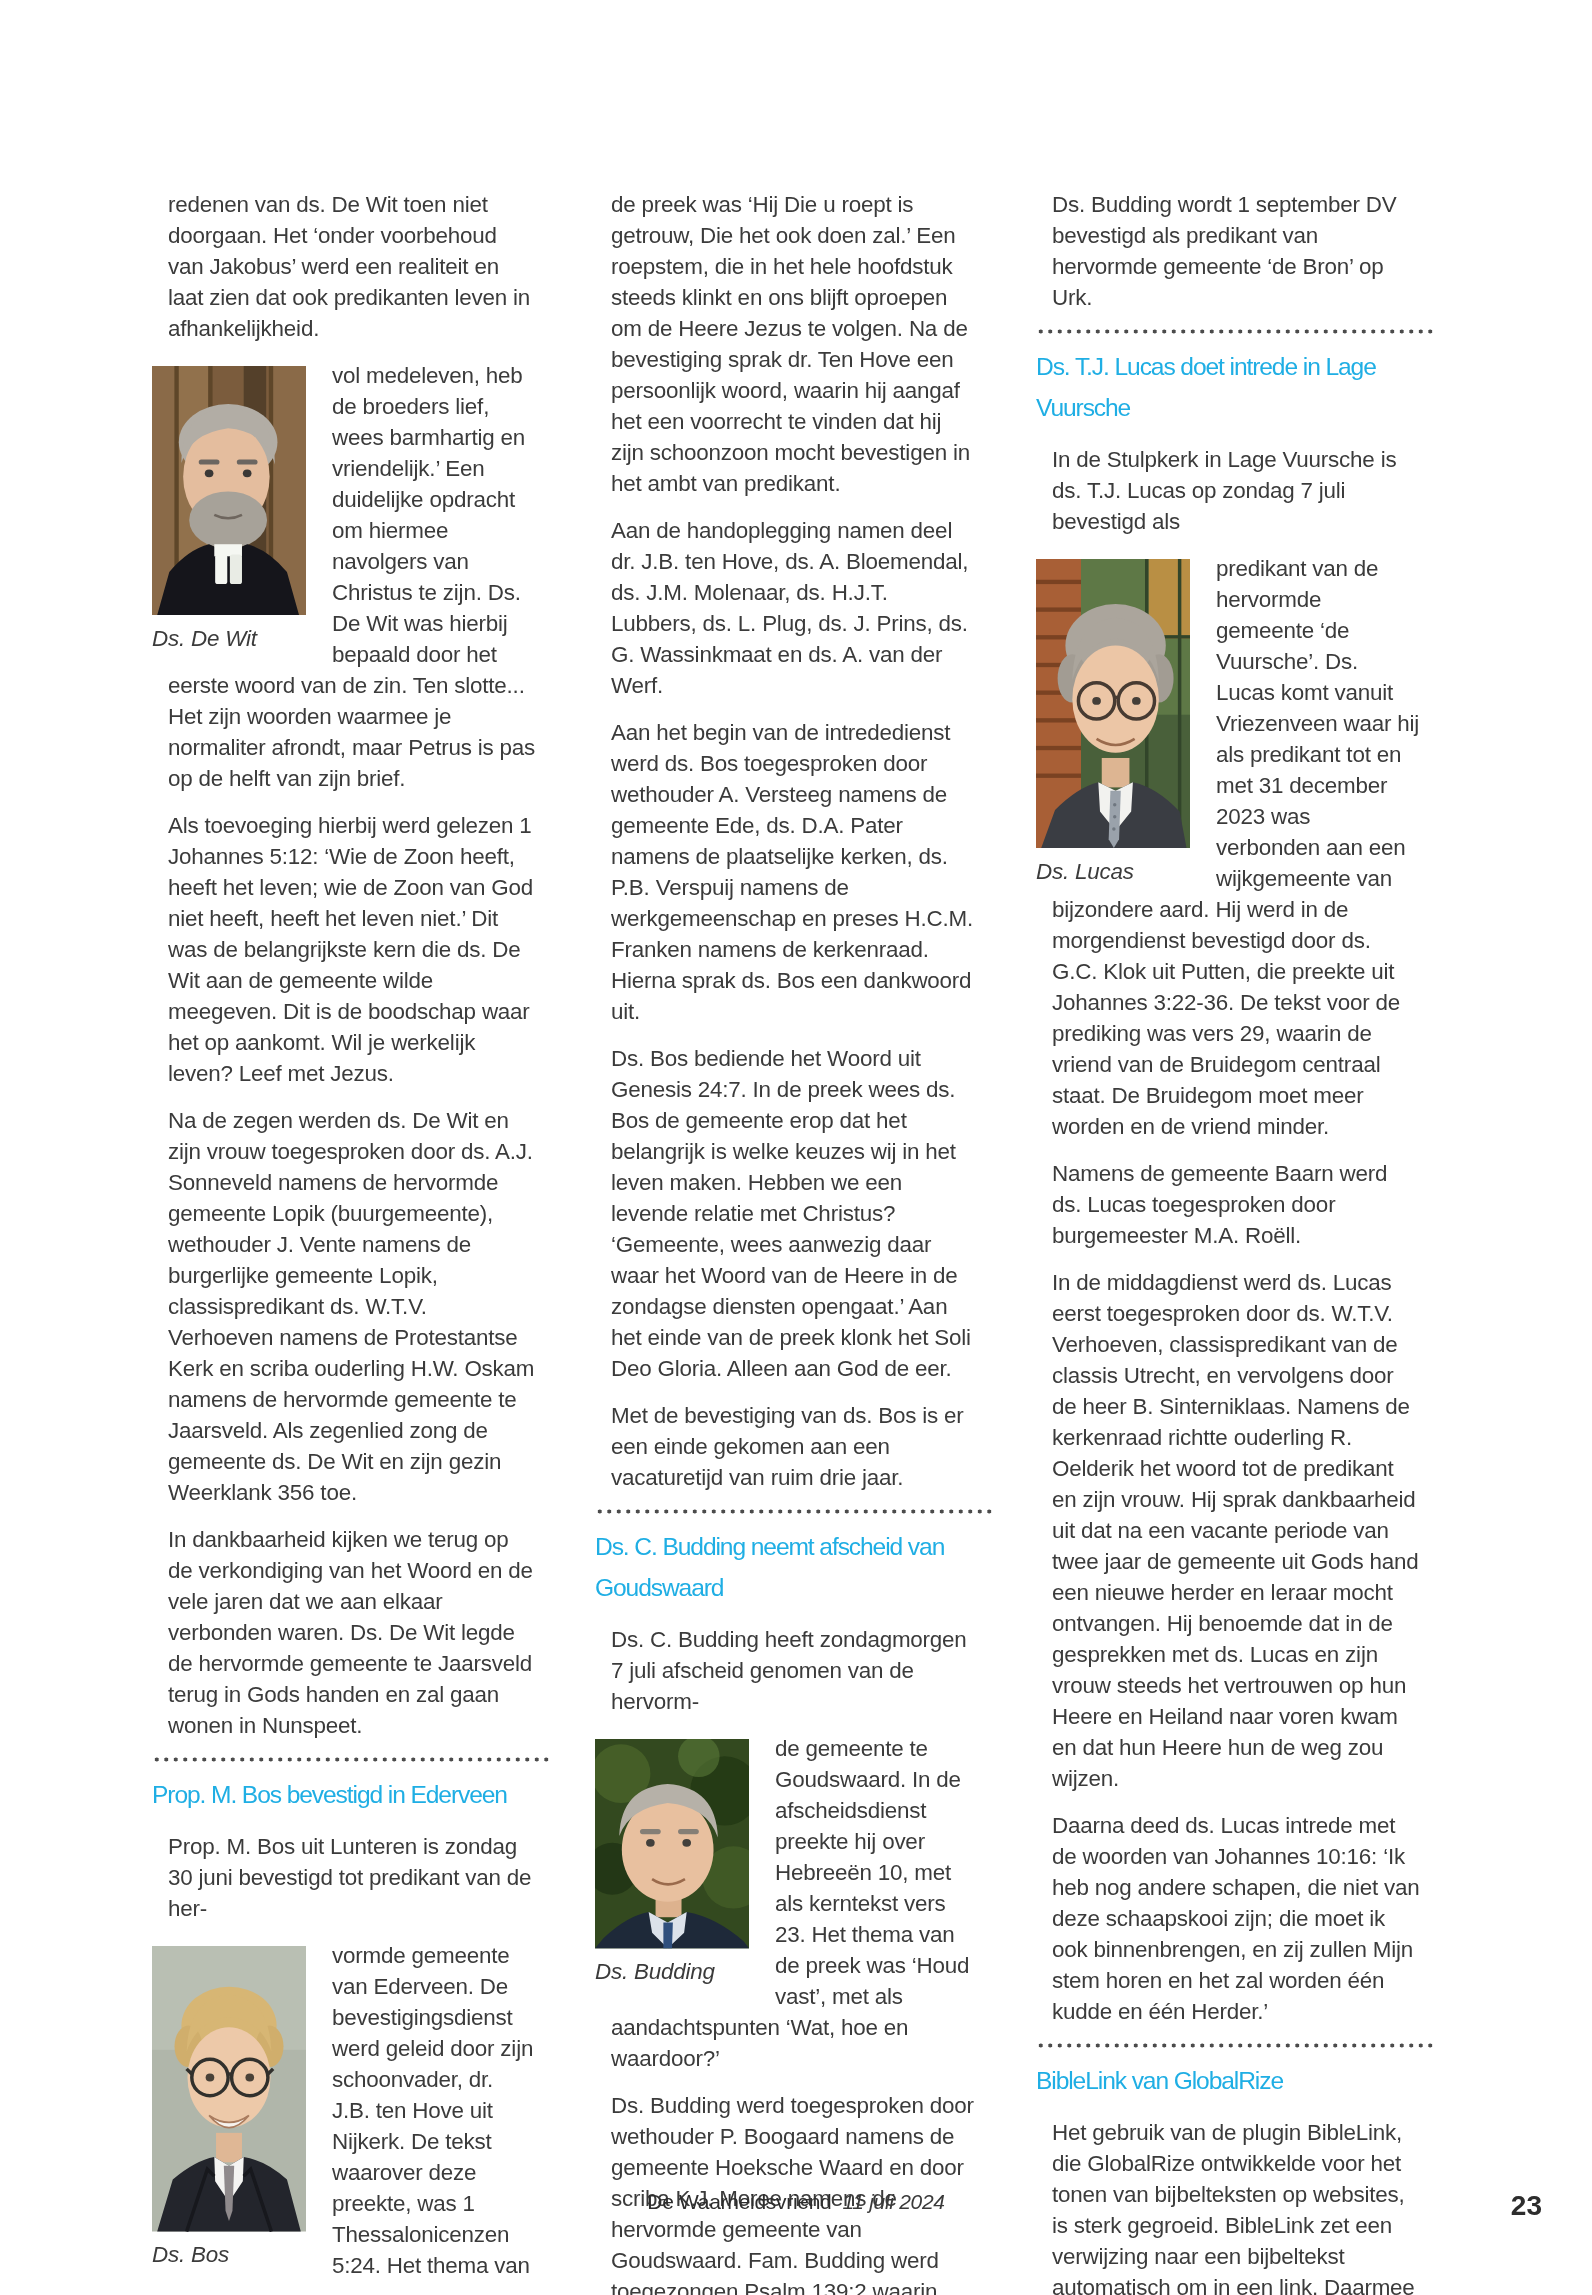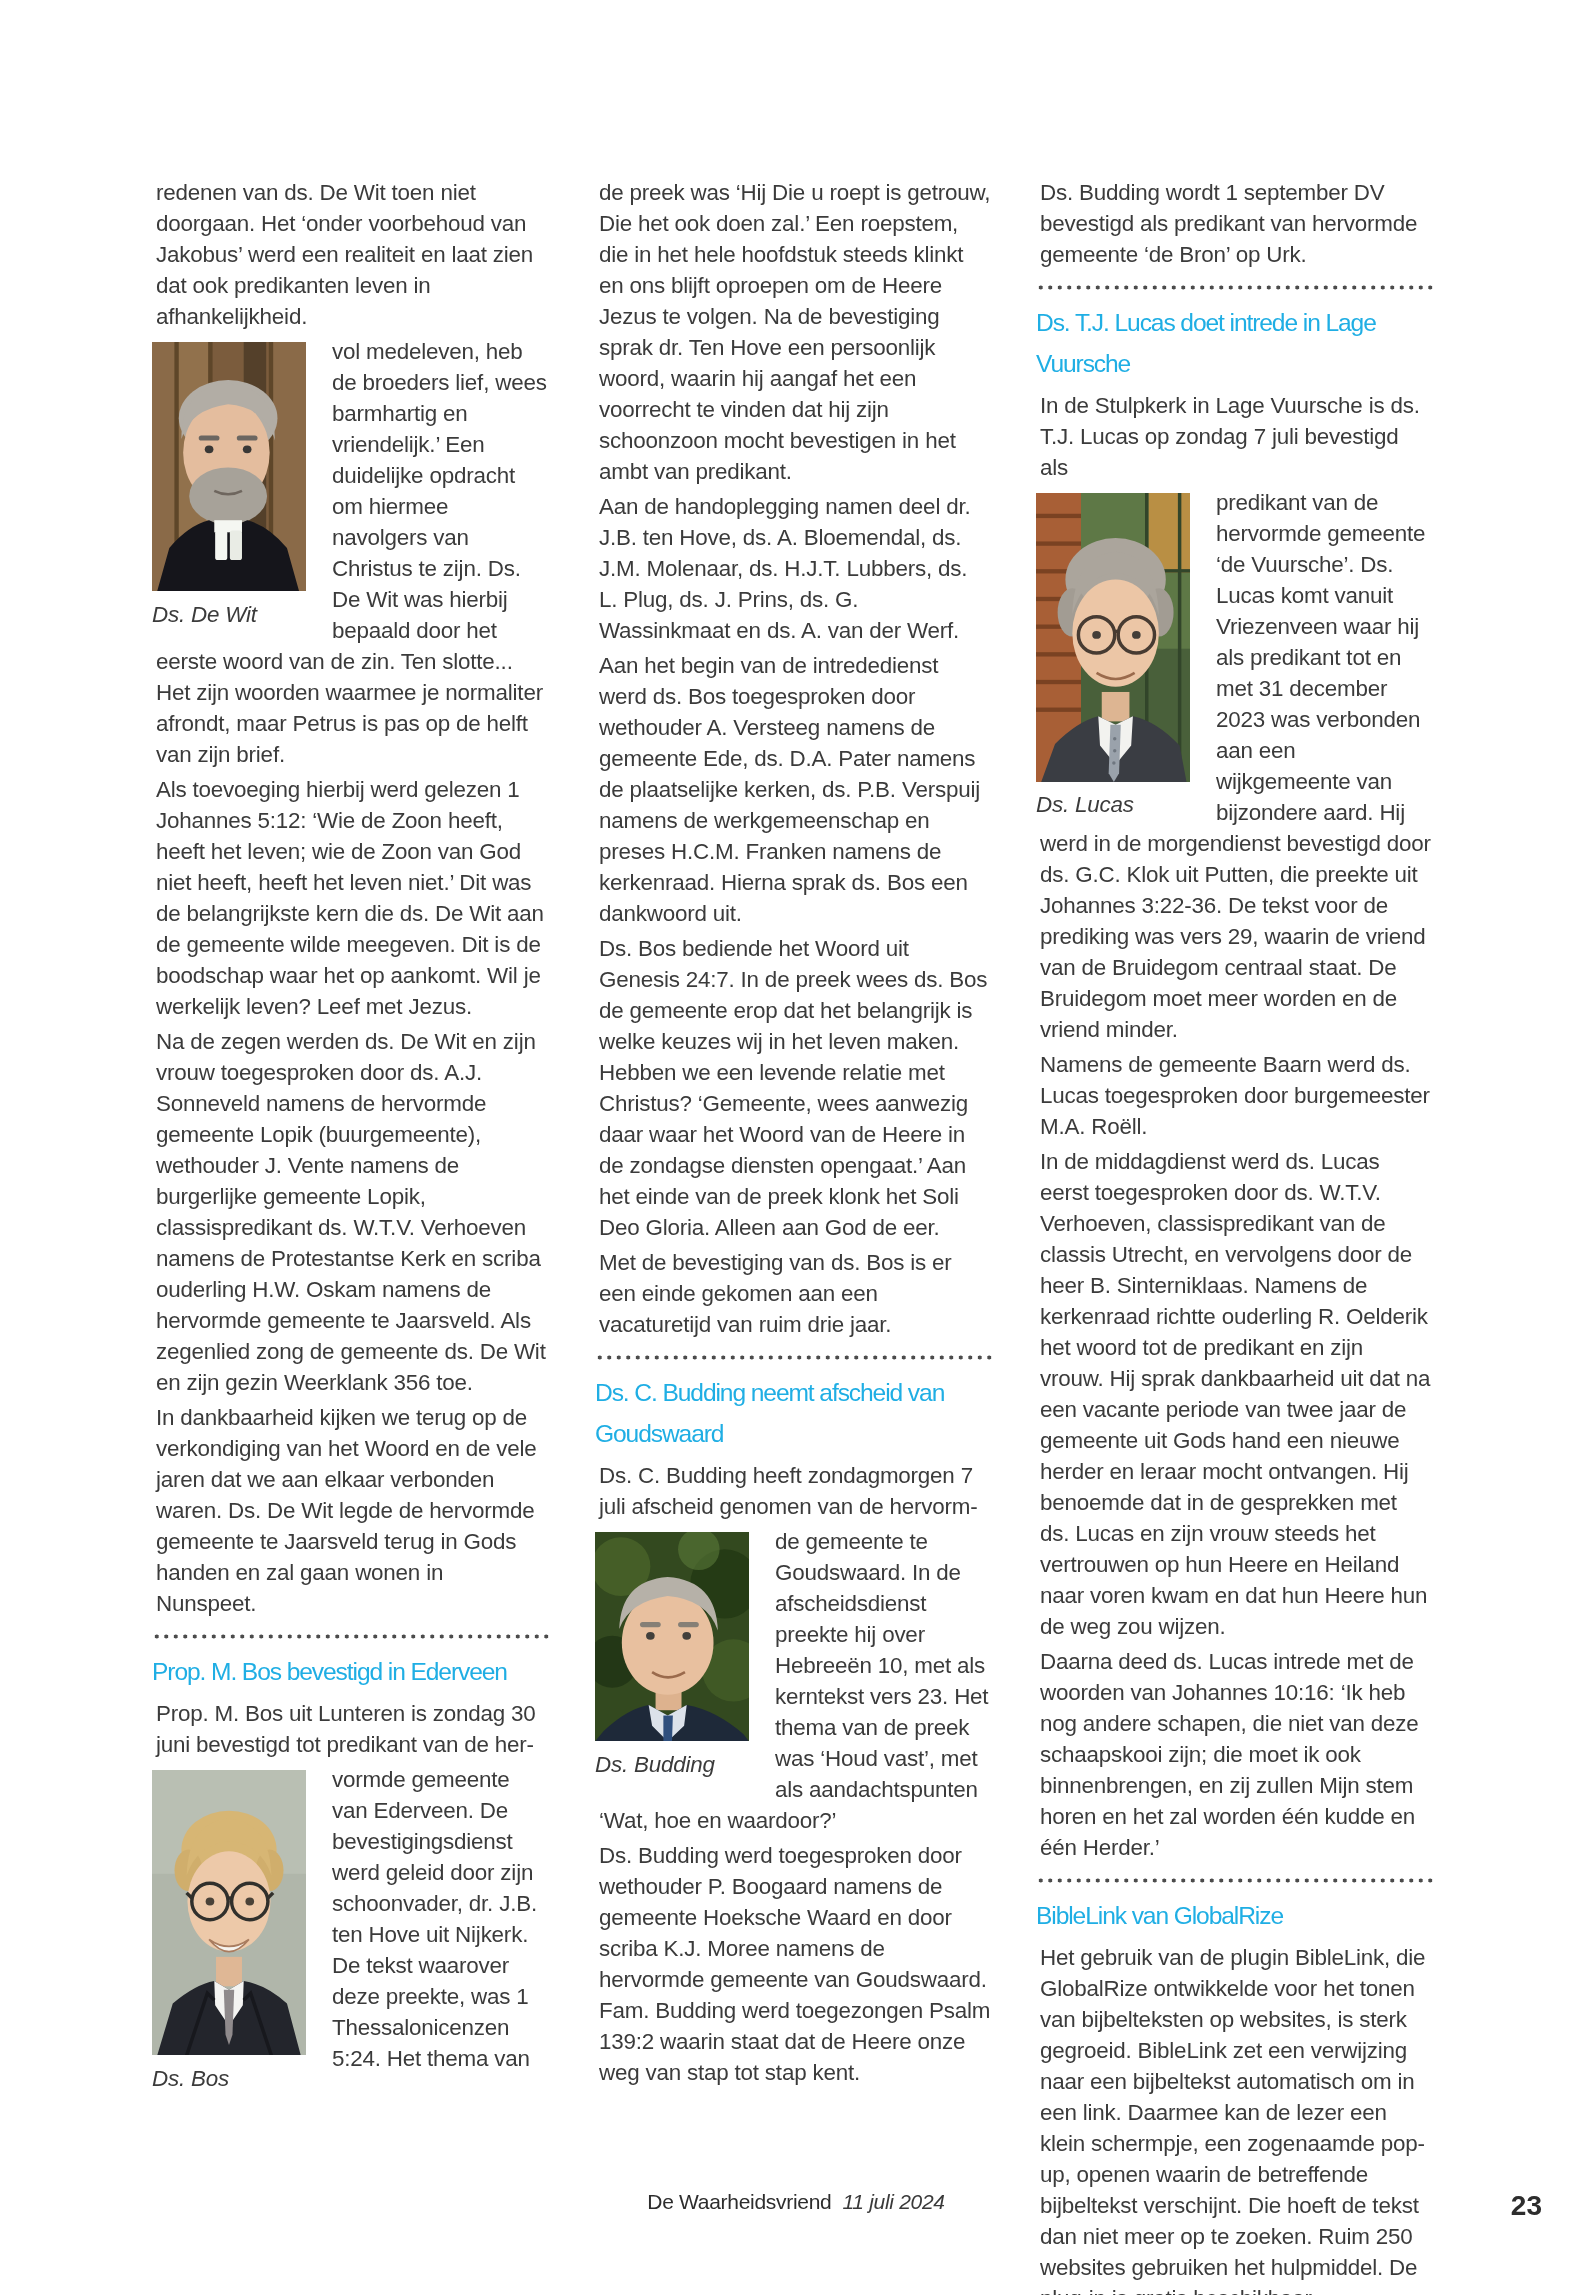--- a/index.html
+++ b/index.html
@@ -10,21 +10,21 @@
     font-family:"Liberation Sans", sans-serif;
     color:var(--ink);
   }
   .col {
     position:absolute; top:173px; width:400px;
     font-size:22.4px; line-height:31px; letter-spacing:-0.2px;
   }
   #col1 { left:152px; }
   #col2 { left:595px; }
   #col3 { left:1036px; }
-  .col p { margin:4px; }
+  .col p { margin:16px; }
   .heading {
     font-weight:400; font-size:24.6px; line-height:41px;
     color:var(--accent); letter-spacing:-1.1px;
     white-space:pre; margin:0 0 6px 0;
   }
   .divider {
     height:5.2px; margin:14.7px 0 12px 0;
     background-image: radial-gradient(circle, #4b4b4b 0, #4b4b4b 1.9px, rgba(0,0,0,0) 2.3px);
     background-size:9.5px 5.2px; background-repeat:repeat-x; background-position:0 50%;
   }

